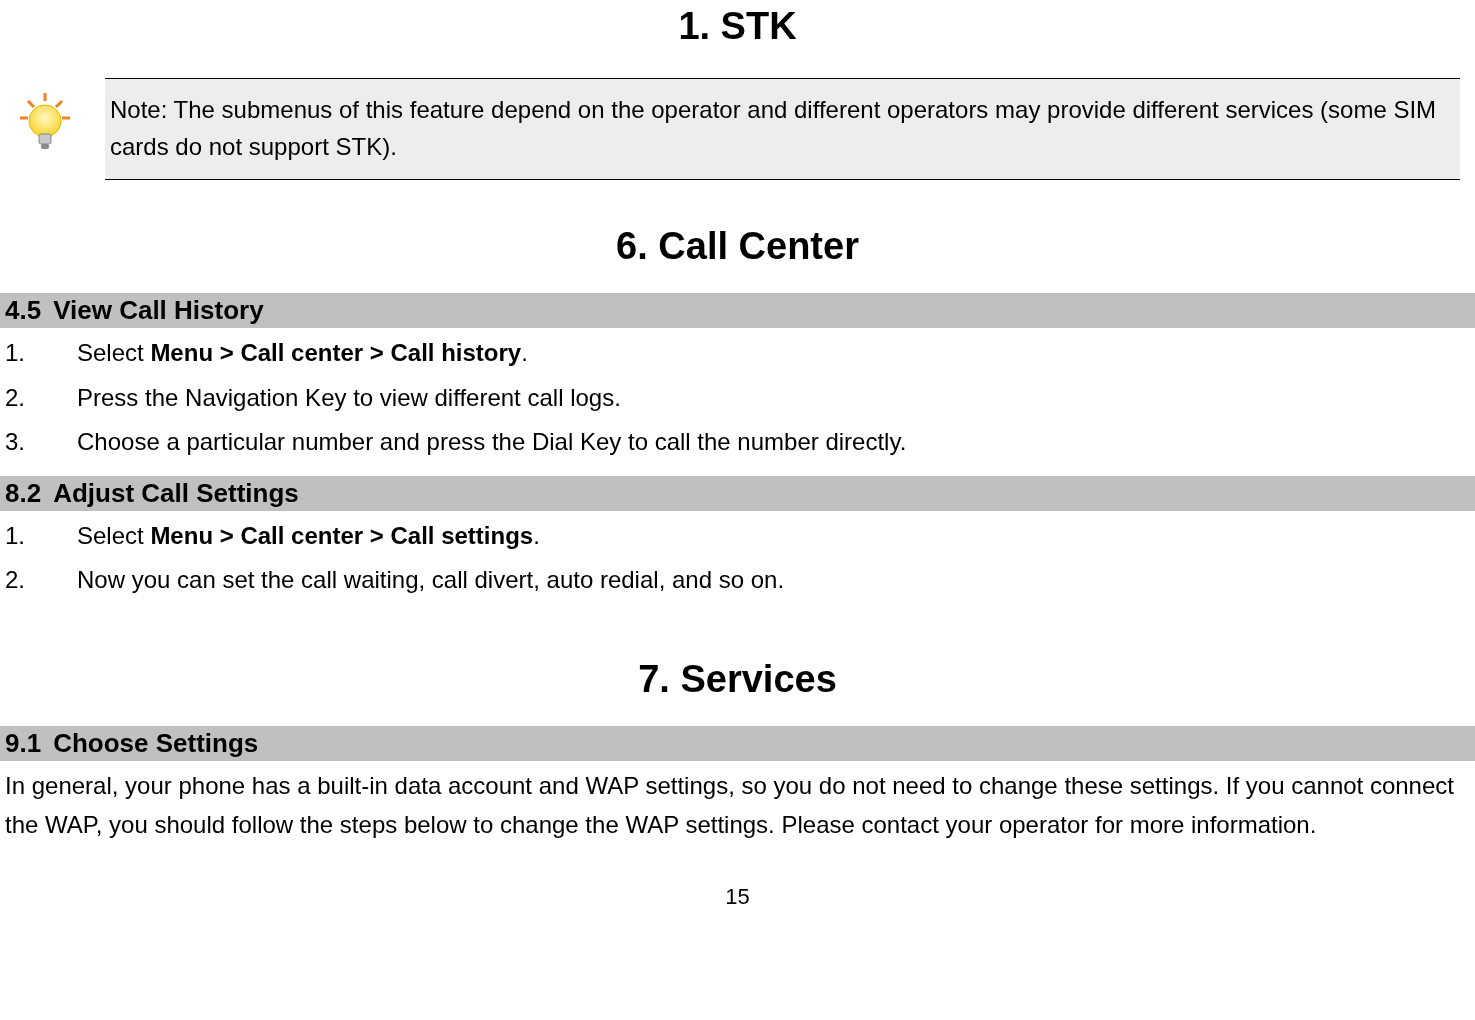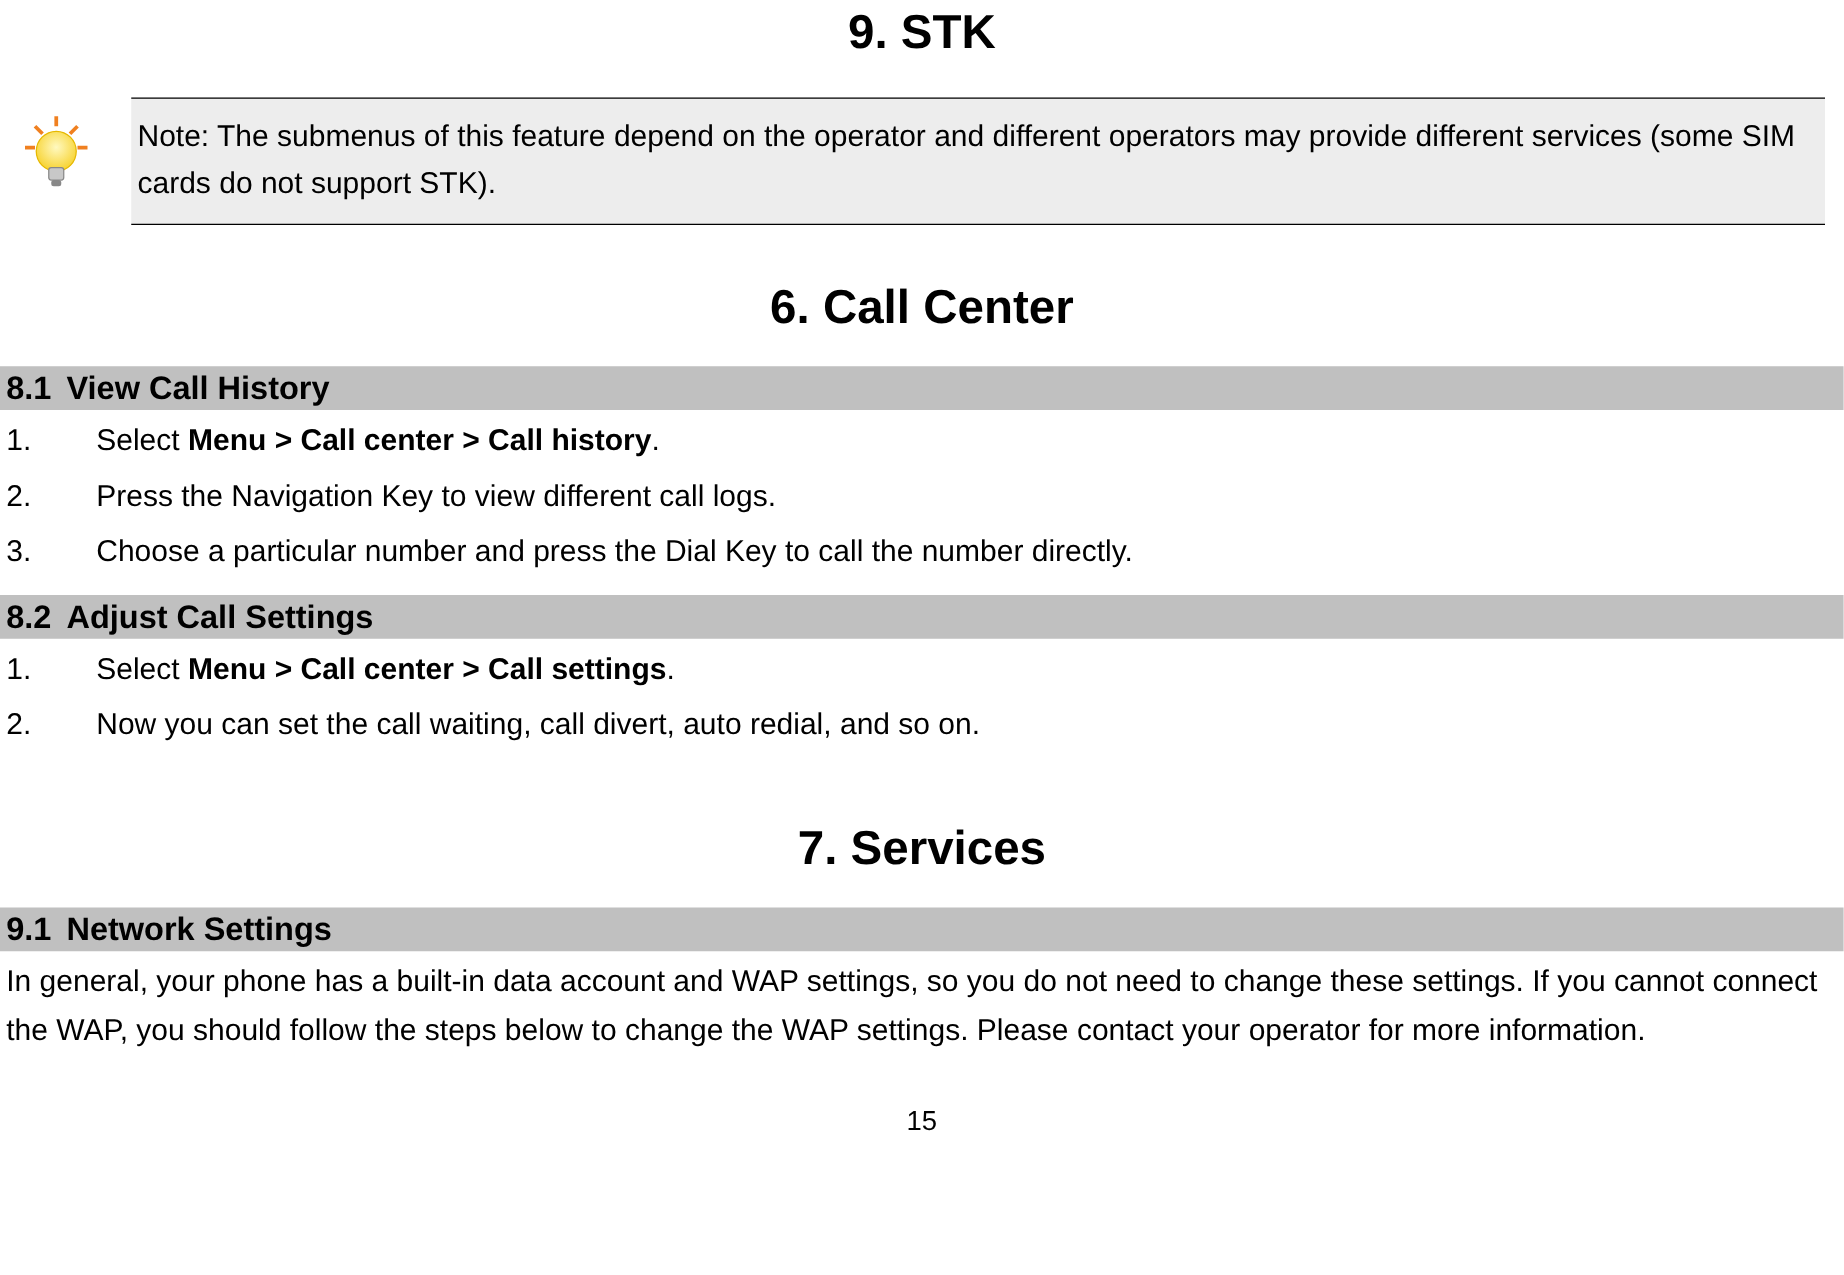--- a/index.html
+++ b/index.html
@@ -87,21 +87,21 @@
     font-size: 22px;
     margin-top: 32px;
   }
   .bold { font-weight: bold; }
 </style>
 </head>
 <body>
 
 <div class="page">
 
-  <div class="h1">9.    STK</div>
+  <div class="h1">1.    STK</div>
 
   <div class="note-row">
     <div class="note-icon">
       <svg width="55" height="65" viewBox="0 0 55 65">
         <line x1="27" y1="2" x2="27" y2="10" stroke="#f08020" stroke-width="3"></line>
         <line x1="10" y1="10" x2="16" y2="16" stroke="#f08020" stroke-width="3"></line>
         <line x1="44" y1="10" x2="38" y2="16" stroke="#f08020" stroke-width="3"></line>
         <line x1="2" y1="27" x2="10" y2="27" stroke="#f08020" stroke-width="3"></line>
         <line x1="44" y1="27" x2="52" y2="27" stroke="#f08020" stroke-width="3"></line>
         <radialGradient id="bulbg" cx="50%" cy="40%" r="60%">
@@ -114,21 +114,21 @@
       </svg>
     </div>
     <div class="note-box">
       <span>Note: The submenus of this feature depend on the operator and different operators may provide different services (some SIM cards do not support STK).</span>
     </div>
   </div>
 
   <div class="h1 h1-spaced">6.    Call Center</div>
 
   <div class="h2">
-    <span class="h2-num">8.1</span><span>View Call History</span>
+    <span class="h2-num">4.5</span><span>View Call History</span>
   </div>
   <div class="list">
     <div class="list-item">
       <div class="list-num">1.</div>
       <div class="list-text">
         <span>Select </span><span class="bold">Menu &gt; Call center &gt; Call history</span><span>.</span>
       </div>
     </div>
     <div class="list-item">
       <div class="list-num">2.</div>
@@ -152,19 +152,19 @@
     </div>
     <div class="list-item">
       <div class="list-num">2.</div>
       <div class="list-text">Now you can set the call waiting, call divert, auto redial, and so on.</div>
     </div>
   </div>
 
   <div class="h1 h1-spaced">7.    Services</div>
 
   <div class="h2">
-    <span class="h2-num">9.1</span><span>Network Settings</span>
+    <span class="h2-num">9.1</span><span>Choose Settings</span>
   </div>
   <div class="para">In general, your phone has a built-in data account and WAP settings, so you do not need to change these settings. If you cannot connect the WAP, you should follow the steps below to change the WAP settings. Please contact your operator for more information.</div>
 
   <div class="pagenum">15</div>
 
 </div>
 
 </body></html>

